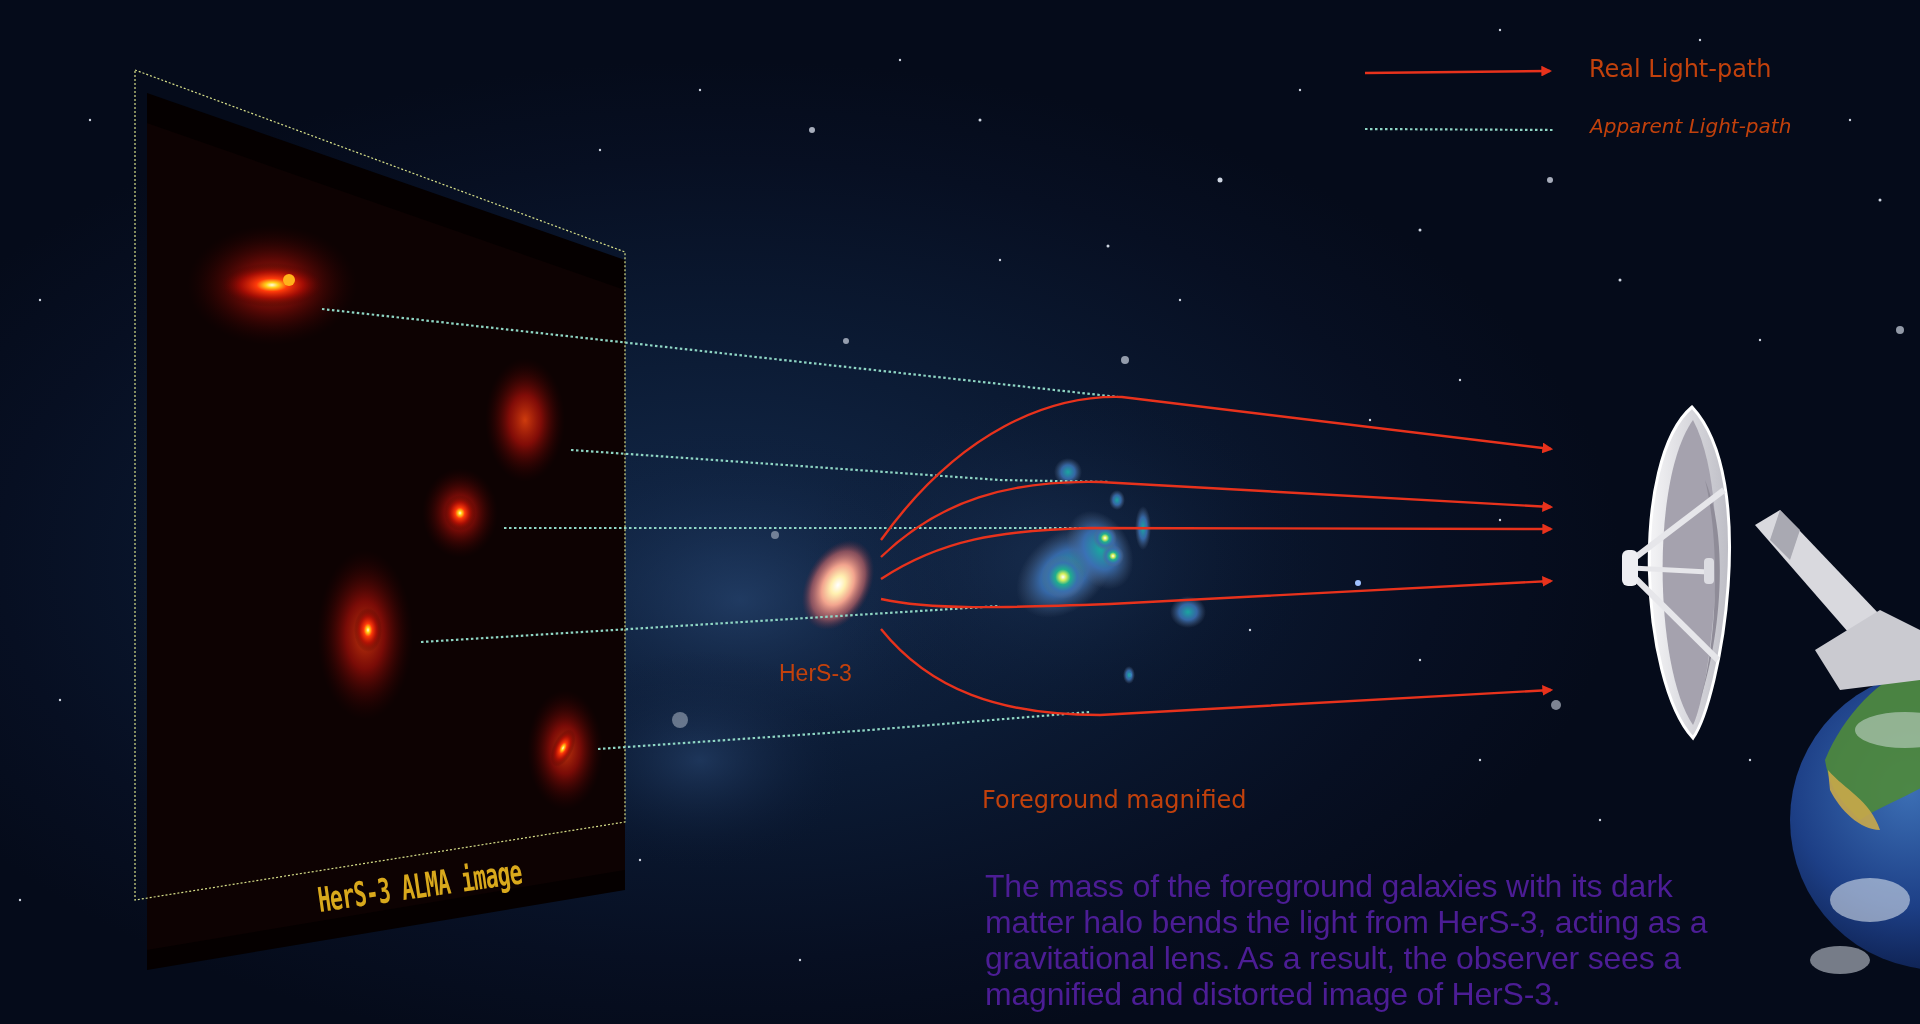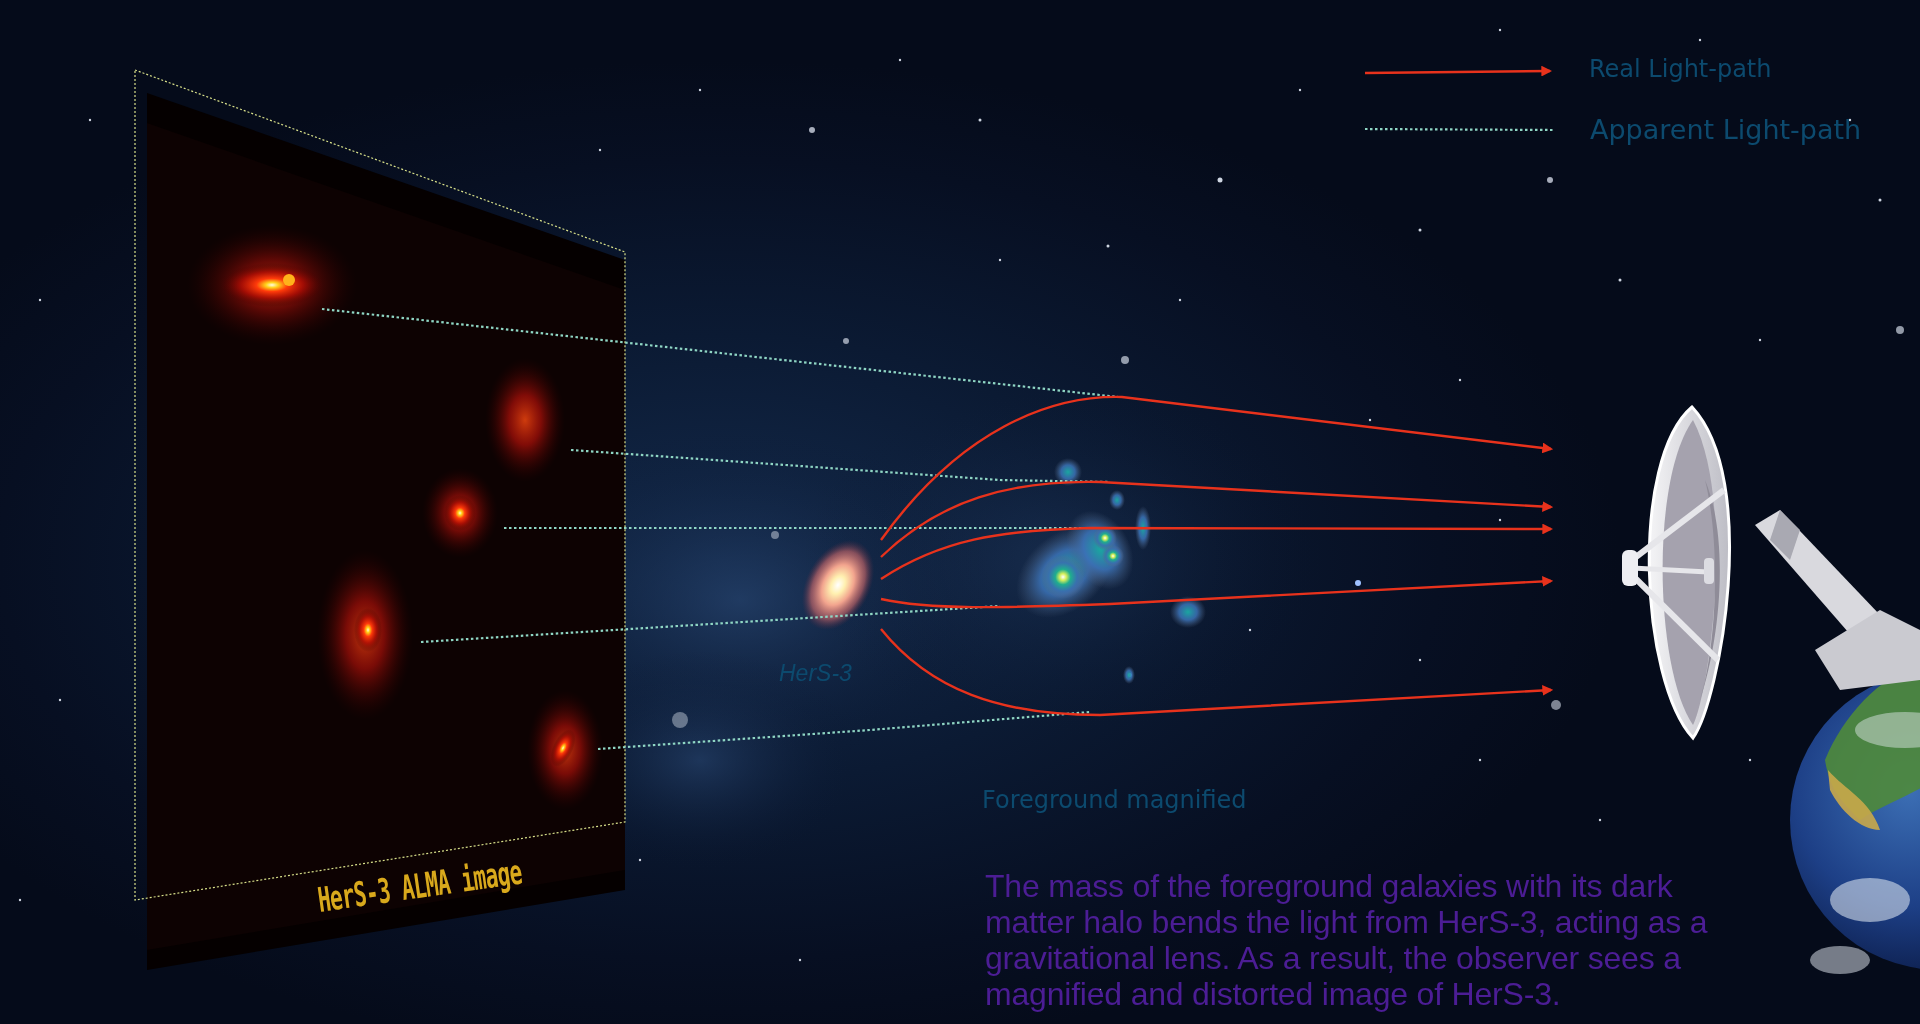--- a/index.html
+++ b/index.html
@@ -3,26 +3,26 @@
 <meta charset="utf-8">
 <style>
   html, body { margin: 0; padding: 0; }
   body {
     width: 1920px; height: 1024px; overflow: hidden; position: relative;
     background: radial-gradient(ellipse 900px 500px at 720px 560px, #13294a 0%, #0b1a33 45%, #070f22 80%, #050b1a 100%);
     font-family: "Liberation Sans", "DejaVu Sans", sans-serif;
   }
   .scene { position: absolute; left: 0; top: 0; width: 1920px; height: 1024px; }
   .lbl {
-    position: absolute; color: #0c4a6e; white-space: nowrap;
+    position: absolute; color: #c2410c; white-space: nowrap;
     font-family: "DejaVu Sans", "Liberation Sans", sans-serif;
   }
   .legend-real { left: 1589px; top: 55px; font-size: 24px; }
-  .legend-apparent { left: 1590px; top: 114px; font-size: 27px; }
-  .hers-label { left: 779px; top: 660px; font-size: 23px; font-family: "Liberation Sans", sans-serif; font-style: italic; }
+  .legend-apparent { left: 1590px; top: 114px; font-size: 20px; font-style: italic; }
+  .hers-label { left: 779px; top: 660px; font-size: 23px; font-family: "Liberation Sans", sans-serif; }
   .fg-label { left: 982px; top: 786px; font-size: 24px; }
   .caption {
     position: absolute; left: 948px; top: 868px; width: 780px;
     color: #4c1d95; font-size: 32px; line-height: 36px;
     font-family: "Liberation Sans Narrow", "Liberation Sans", sans-serif;
     letter-spacing: -0.2px;
     margin-left: 37px;
   }
   .alma-title {
     position: absolute; left: 318px; top: 880px;

